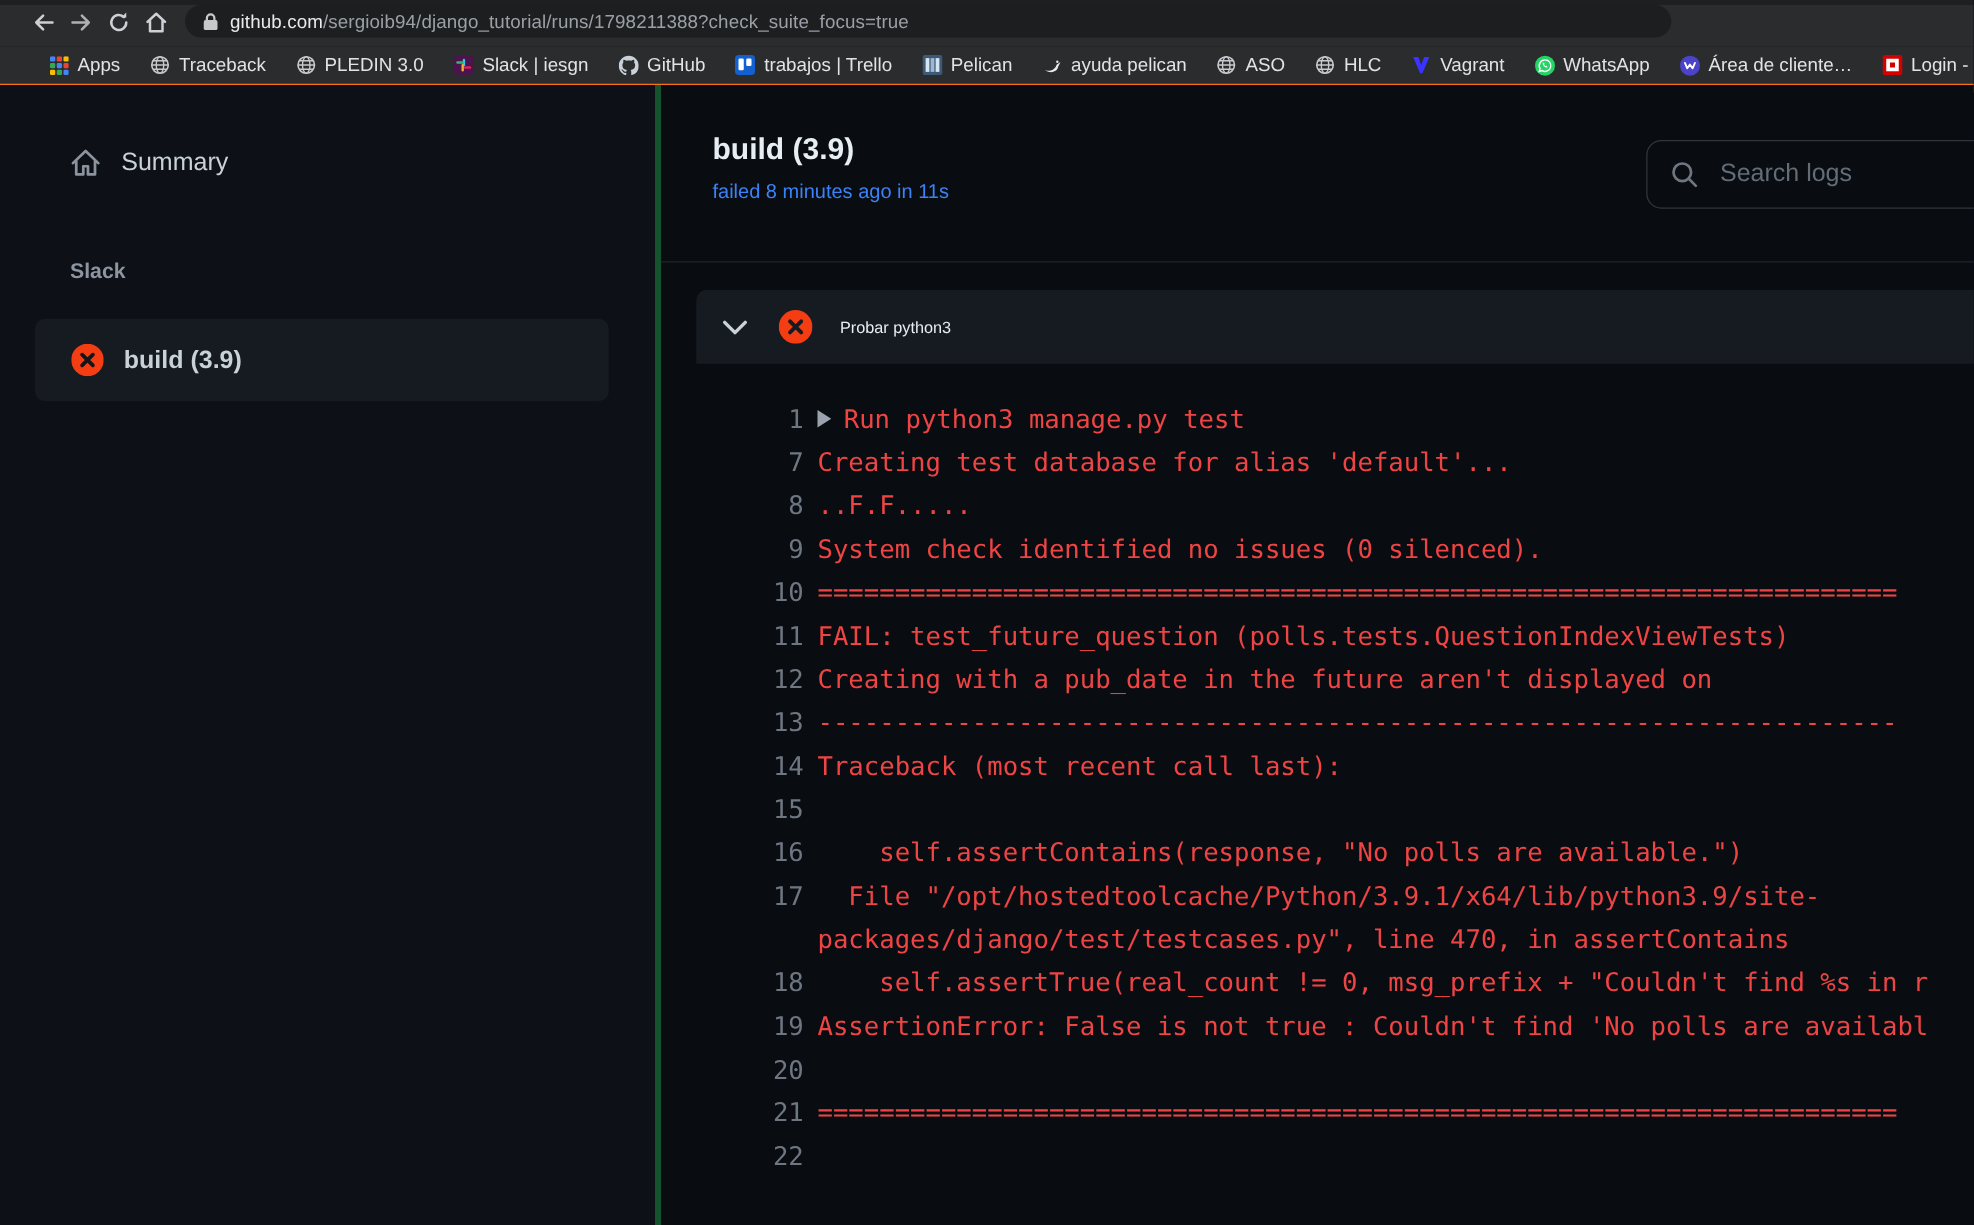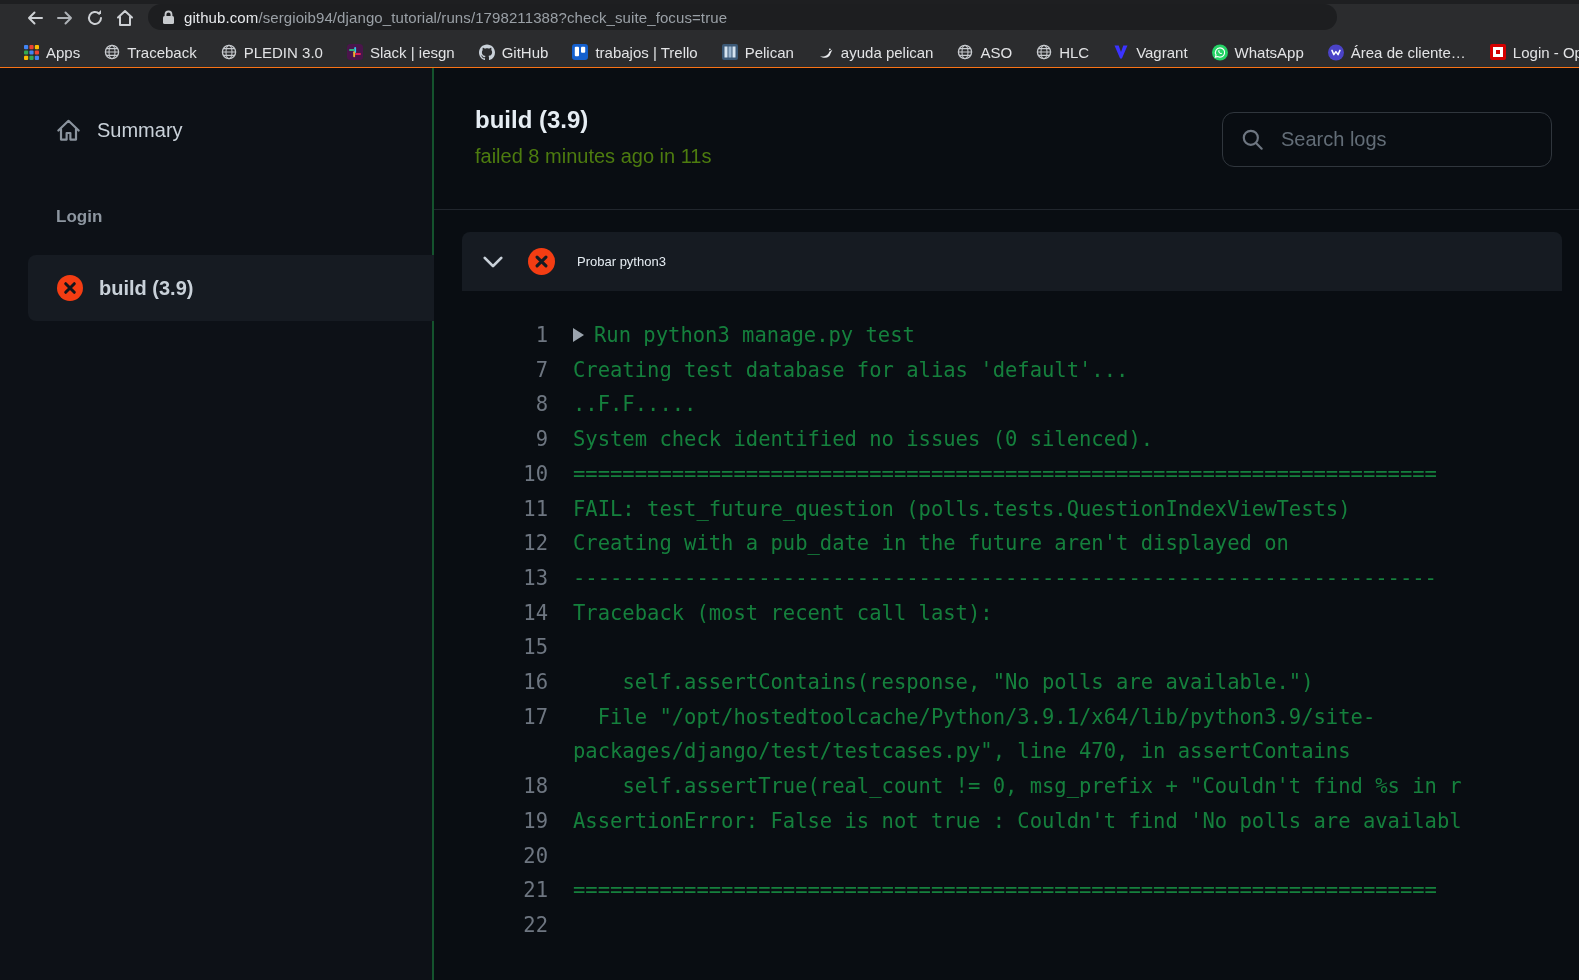--- a/index.html
+++ b/index.html
@@ -12,59 +12,59 @@
   .tabstrip{height:4px;background:#1e1f21;}
   .toolbar{height:33px;background:#2b2c2e;display:flex;padding-left:20px;}
   .navbtn{width:30px;height:28px;display:flex;align-items:center;justify-content:center;cursor:pointer;flex:none;}
   .urlbar{
     margin-left:8px;height:26px;width:1175px;background:#1d1e20;border-radius:14px;
     display:flex;align-items:center;padding-left:14px;gap:9px;flex:none;
   }
   .urltext{font-size:15px;letter-spacing:.1px;white-space:nowrap;}
   .urltext .host{color:#e8eaed;}
   .urltext .path{color:#9aa0a6;}
-  .bookmarks{height:30px;background:#2b2c2e;display:flex;align-items:center;padding-left:12px;gap:2px;border-bottom:7px solid #f97316;}
+  .bookmarks{height:30px;background:#2b2c2e;display:flex;align-items:center;padding-left:28px;gap:2px;border-bottom:7px solid #f97316;}
   .bm{display:flex;align-items:center;gap:7px;padding:3px 11px;border-radius:6px;cursor:pointer;flex:none;}
   .bm-label{font-size:15px;color:#e2e3e5;white-space:nowrap;}
   .bm-icon{width:16px;height:16px;display:flex;align-items:center;justify-content:center;flex:none;}
   
   .page{position:absolute;top:68px;left:0;right:0;bottom:0;display:flex;background:#0a0d12;}
-  .sidebar{width:434px;flex:none;background:#0d1117;border-right:2px solid #14532d;box-sizing:border-box;}
+  .sidebar{width:529px;flex:none;background:#0d1117;border-right:5px solid #14532d;box-sizing:border-box;}
   .summary-row{margin:50px 0 0 56px;display:flex;align-items:center;gap:16px;cursor:pointer;}
   .summary-label{font-size:20px;color:#c9d1d9;}
   .jobs-heading{margin:64px 0 0 56px;font-size:17px;font-weight:bold;color:#8d96a0;}
   .job-item{
     margin:28px 0 0 28px;width:459px;height:66px;background:#161b22;border-radius:8px;
     display:flex;align-items:center;gap:16px;padding-left:29px;box-sizing:border-box;cursor:pointer;
   }
   .job-label{font-size:20px;font-weight:bold;color:#c9d1d9;}
   .main{flex:1;position:relative;background:#090d12;}
   .main-header{padding:38px 0 0 41px;}
   .main-title{font-size:24px;font-weight:bold;color:#e6edf3;}
-  .main-subtitle{margin-top:11px;font-size:20px;color:#4d7c0f;}
+  .main-subtitle{margin-top:11px;font-size:16px;color:#3b82f6;}
   .search-box{
     position:absolute;top:44px;left:788px;width:330px;height:55px;box-sizing:border-box;
     border:1px solid #30363d;border-radius:12px;display:flex;align-items:center;padding-left:17px;gap:13px;
   }
   .search-box input{
     background:transparent;border:none;outline:none;font-size:20px;color:#c9d1d9;width:220px;
     font-family:"Liberation Sans",sans-serif;
   }
   .search-box input::placeholder{color:#636d77;}
   .header-divider{position:absolute;top:141px;left:0;width:100%;height:1px;background:#21262d;}
   .log-section{position:absolute;top:164px;left:28px;width:1100px;}
   .log-header{
     height:59px;background:#161b22;border-radius:8px 8px 0 0;display:flex;align-items:center;
     padding-left:20px;gap:24px;cursor:pointer;
   }
   .log-title{font-size:13px;color:#e6edf3;margin-left:-2px;}
   .log-lines{padding-top:27px;font-family:"DejaVu Sans Mono","Liberation Mono",monospace;font-size:20.5px;line-height:34.7px;}
   .log-row{display:flex;align-items:flex-start;}
   .ln{width:86px;flex:none;text-align:right;color:#6e7681;cursor:pointer;}
-  .lt{margin-left:25px;color:#15803d;white-space:pre-wrap;min-height:34.7px;}
+  .lt{margin-left:11px;color:#ef4444;white-space:pre-wrap;min-height:34.7px;}
   .tri{
     display:inline-block;width:0;height:0;border-left:11px solid #9aa3ad;
     border-top:7px solid transparent;border-bottom:7px solid transparent;margin-right:10px;
   }
   .xcircle{flex:none;display:block;}
 </style>
 </head>
 <body>
 
 <div class="tabstrip"></div>
@@ -246,21 +246,21 @@
 
 <div class="page">
 
   <div class="sidebar">
     <div class="summary-row">
       <svg width="25" height="25" viewBox="0 0 16 16">
         <path d="M1.5 8 8 1.8 14.5 8M3.2 6.8v7h3.6v-4.2h2.4v4.2h3.6v-7" stroke="#8b949e" stroke-width="1.4" fill="none" stroke-linecap="round" stroke-linejoin="round"></path>
       </svg>
       <span class="summary-label">Summary</span>
     </div>
-    <div class="jobs-heading">Login</div>
+    <div class="jobs-heading">Slack</div>
     <div class="job-item">
       <svg class="xcircle" width="26" height="26" viewBox="0 0 26 26">
         <circle cx="13" cy="13" r="13" fill="#f43d13"></circle>
         <path d="M8.7 8.7 17.3 17.3M17.3 8.7 8.7 17.3" stroke="#11151c" stroke-width="3" stroke-linecap="round"></path>
       </svg>
       <span class="job-label">build (3.9)</span>
     </div>
   </div>
 
   <div class="main">

